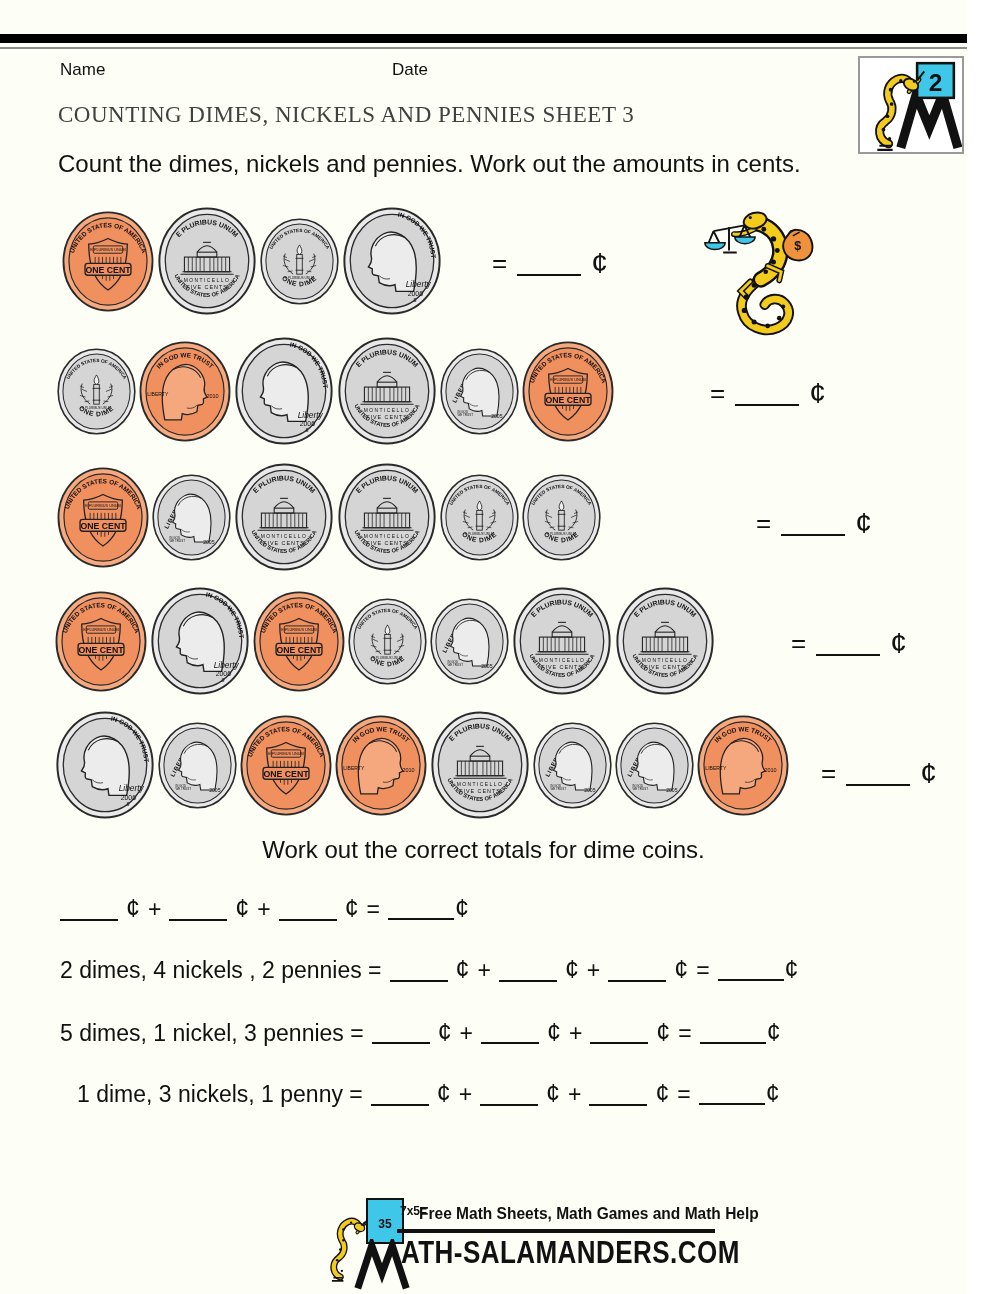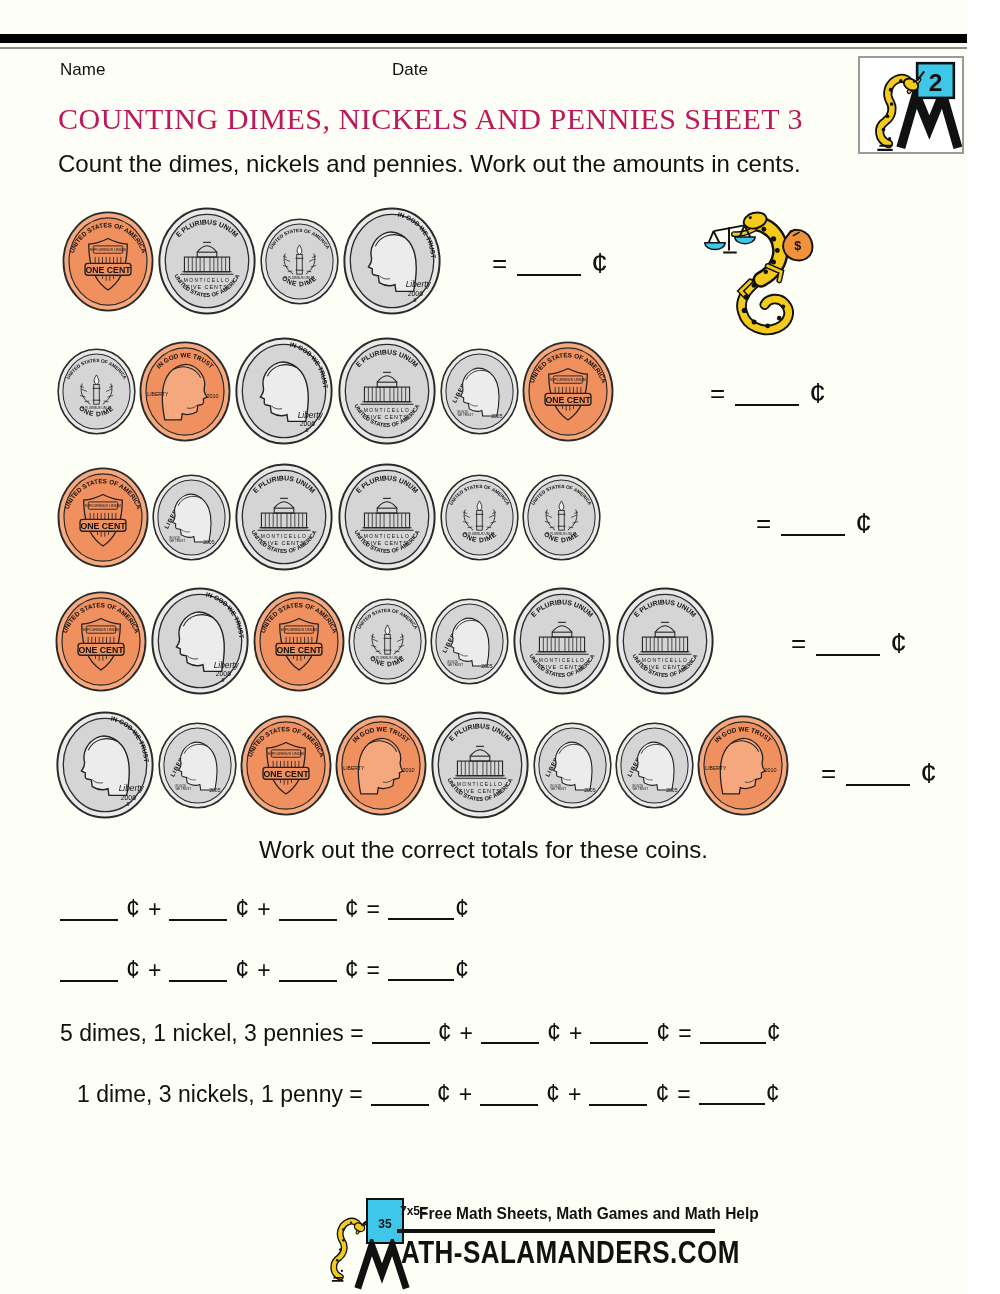--- a/index.html
+++ b/index.html
@@ -6,21 +6,21 @@
   .sheet{position:relative;width:967px;height:1294px;background:#FDFEF5;
          font-family:"Liberation Sans",sans-serif;color:#111;overflow:hidden;}
   .rule-thick{position:absolute;left:0;top:34px;width:100%;height:9px;background:#000;}
   .rule-thin{position:absolute;left:0;top:47px;width:100%;height:2px;background:#8d8d8d;}
   .name-label{position:absolute;left:60px;top:60px;font-size:17px;}
   .date-label{position:absolute;left:392px;top:60px;font-size:17px;}
   .badge{position:absolute;left:858px;top:56px;width:106px;height:98px;border:2px solid #9a9a9a;
          background:#fff;box-sizing:border-box;}
   .badge svg{width:100%;height:100%;}
   .page-title{position:absolute;left:58px;top:102px;font-family:"Liberation Serif",serif;
-         font-size:30px;color:#be185d;letter-spacing:.5px;white-space:nowrap;}
+         font-size:23px;color:#404040;letter-spacing:.5px;white-space:nowrap;}
   .instruction{position:absolute;left:58px;top:150px;font-size:24px;white-space:nowrap;}
   .coin-row{position:absolute;display:flex;align-items:center;gap:3px;}
   #row1{left:62px;top:207px;} #row2{left:57px;top:337px;} #row3{left:57px;top:463px;}
   #row4{left:55px;top:587px;} #row5{left:55px;top:711px;}
   .coin{display:block;}
   .coin.nickel{width:100px;height:108px;}
   .coin.penny{width:92px;height:101px;}
   .coin.dime{width:79px;height:87px;}
   .eq{position:absolute;display:flex;align-items:center;gap:10px;font-size:26px;height:34px;}
   .eq .blank{width:64px;height:24px;border-bottom:2.5px solid #111;}
@@ -611,38 +611,39 @@
     <g stroke="#111" stroke-width="2" fill="none">
       <path d="M30 24 V48 M24 50 H38"></path>
       <path d="M14 28 L46 22"></path>
       <path d="M14 28 L9 40 M14 28 L20 40"></path>
       <path d="M46 22 L41 34 M46 22 L52 34"></path>
     </g>
     <path d="M5 40 A10.5 7 0 0 0 26 40 Z" fill="#3EC7E8" stroke="#111" stroke-width="1.5"></path>
     <path d="M36 34 A10.5 7 0 0 0 57 34 Z" fill="#3EC7E8" stroke="#111" stroke-width="1.5"></path>
   </svg>
 
-  <div class="heading2">Work out the correct totals for these coins.</div>
+  <div class="heading2">Work out the correct totals for dime coins.</div>
 
   <div class="problem" id="p1">
     <span class="blank"></span>
     <span class="cent">¢</span>
     <span>+</span>
     <span class="blank"></span>
     <span class="cent">¢</span>
     <span>+</span>
     <span class="blank"></span>
     <span class="cent">¢</span>
     <span>=</span>
     <span class="nogap">
         <span class="blank last"></span>
         <span class="cent">¢</span>
       </span>
   </div>
   <div class="problem" id="p2">
+    <span>2 dimes, 4 nickels , 2 pennies =</span>
     <span class="blank"></span>
     <span class="cent">¢</span>
     <span>+</span>
     <span class="blank"></span>
     <span class="cent">¢</span>
     <span>+</span>
     <span class="blank"></span>
     <span class="cent">¢</span>
     <span>=</span>
     <span class="nogap">

